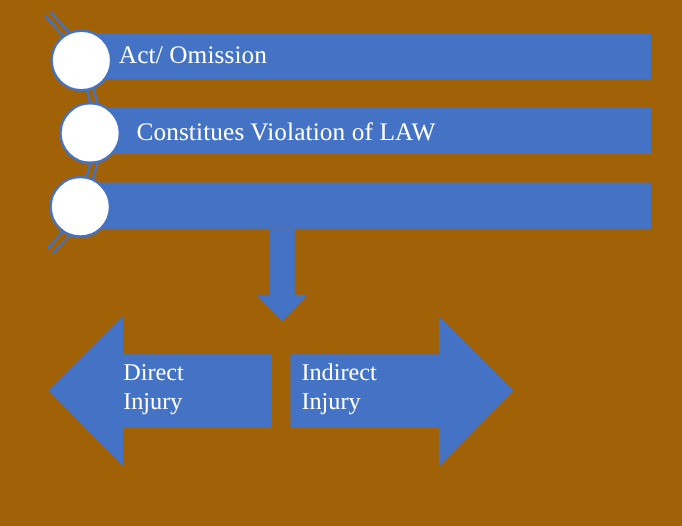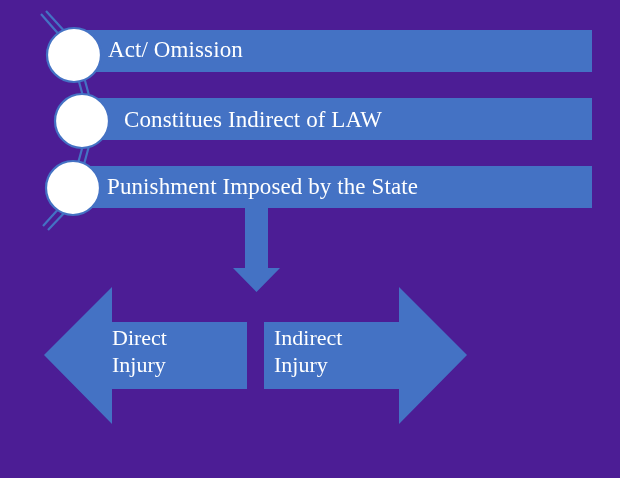--- a/index.html
+++ b/index.html
@@ -8,21 +8,21 @@
     padding: 0;
     background: #ffffff;
   }
   body {
     font-family: "Liberation Serif", "DejaVu Serif", serif;
   }
   #canvas {
     position: relative;
     width: 620px;
     height: 478px;
-    background: #4c1d95;
+    background: #a16207;
     overflow: hidden;
   }
   #diagram-svg {
     position: absolute;
     left: 0;
     top: 0;
     width: 620px;
     height: 478px;
     display: block;
   }
@@ -117,23 +117,22 @@
              L 399 322
              L 264 322
              L 264 389
              L 399 389
              L 399 424
              Z"></path>
   </svg>
 
   <div class="bar-label" id="bar-label-1">Act/ Omission</div>
 
-  <div class="bar-label" id="bar-label-2">Constitues Indirect of LAW</div>
+  <div class="bar-label" id="bar-label-2">Constitues Violation of LAW</div>
 
-  <div class="bar-label" id="bar-label-3">Punishment Imposed by the State</div>
 
   <div class="arrow-label" id="arrow-label-left">Direct
 Injury</div>
 
   <div class="arrow-label" id="arrow-label-right">Indirect
 Injury</div>
 
 </div>
 
 </body></html>

